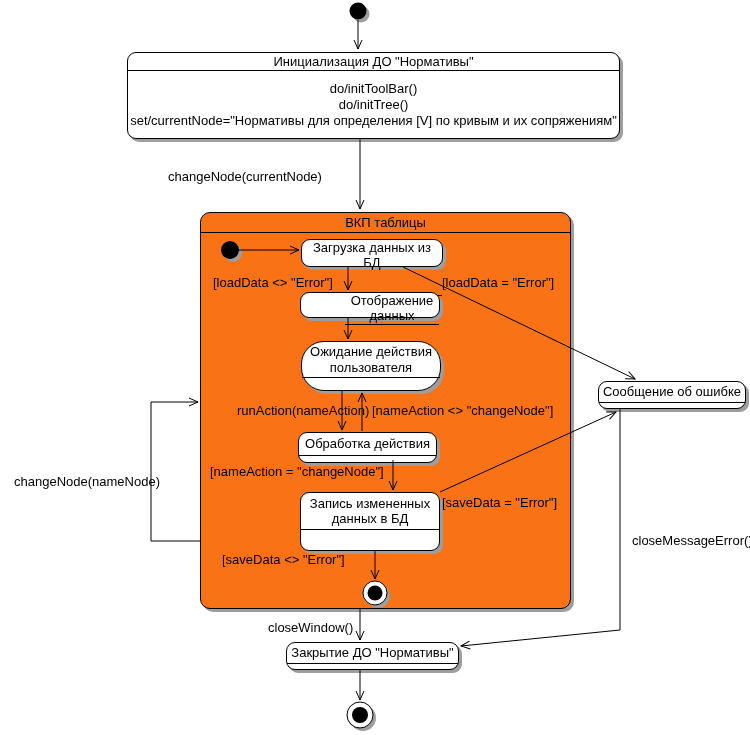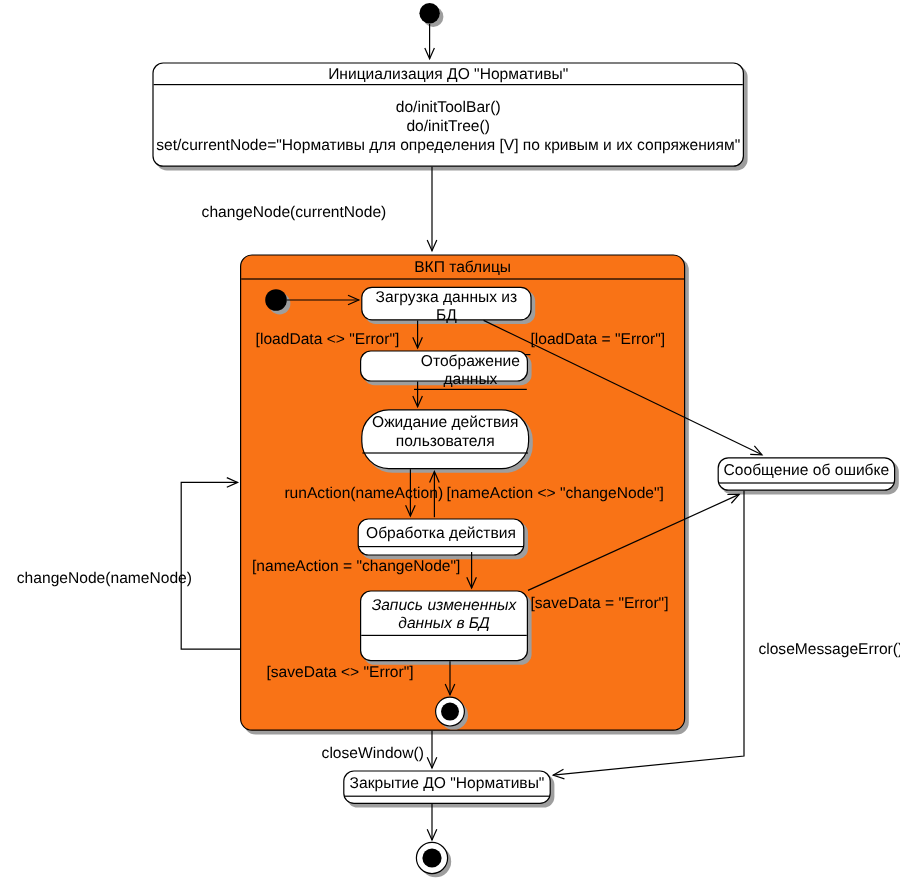--- a/index.html
+++ b/index.html
@@ -65,21 +65,21 @@
   <div class="state" style="left:301px;top:341px;width:140px;height:50px;border-radius:23px;">
     <div class="st-title">Ожидание действия пользователя</div>
     <div class="st-footer" style="height:12px"></div>
   </div>
 
   <div class="state" style="left:298px;top:432px;width:139px;height:31px;">
     <div class="st-title">Обработка действия</div>
     <div class="st-footer" style="height:6px"></div>
   </div>
 
-  <div class="state" style="left:300px;top:492px;width:140px;height:59px;font-style:italic;">
+  <div class="state" style="left:300px;top:492px;width:140px;height:59px;">
     <div class="st-title">Запись измененных данных в БД</div>
     <div class="st-footer" style="height:20px"></div>
   </div>
 
   <div class="state" style="left:598px;top:381px;width:148px;height:28px;justify-content:space-between;">
     <div class="st-title">Сообщение об ошибке</div>
     <div class="st-footer" style="height:5px"></div>
   </div>
 
   <div class="state" style="left:286px;top:642px;width:173px;height:28px;">

